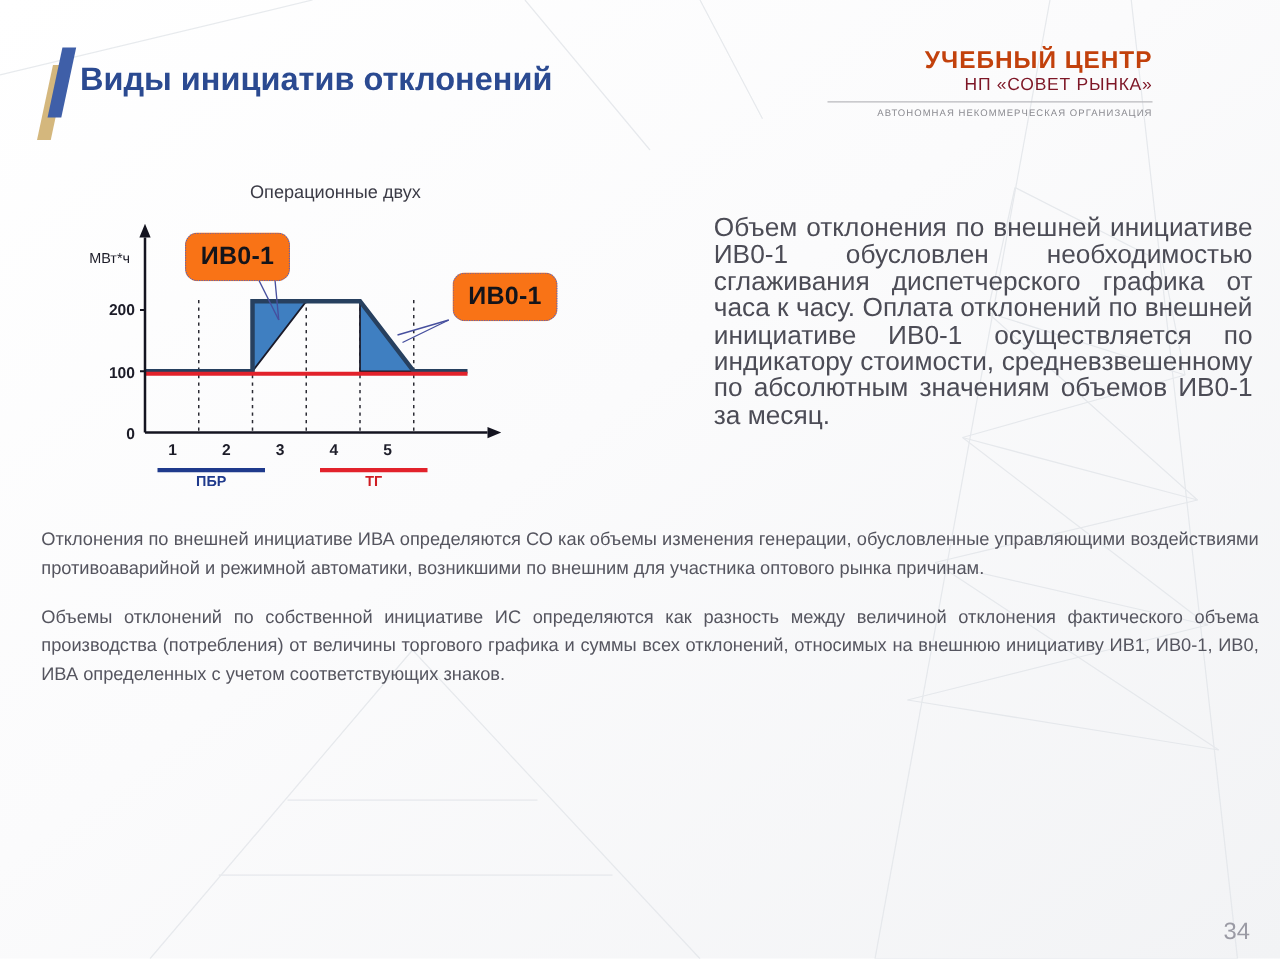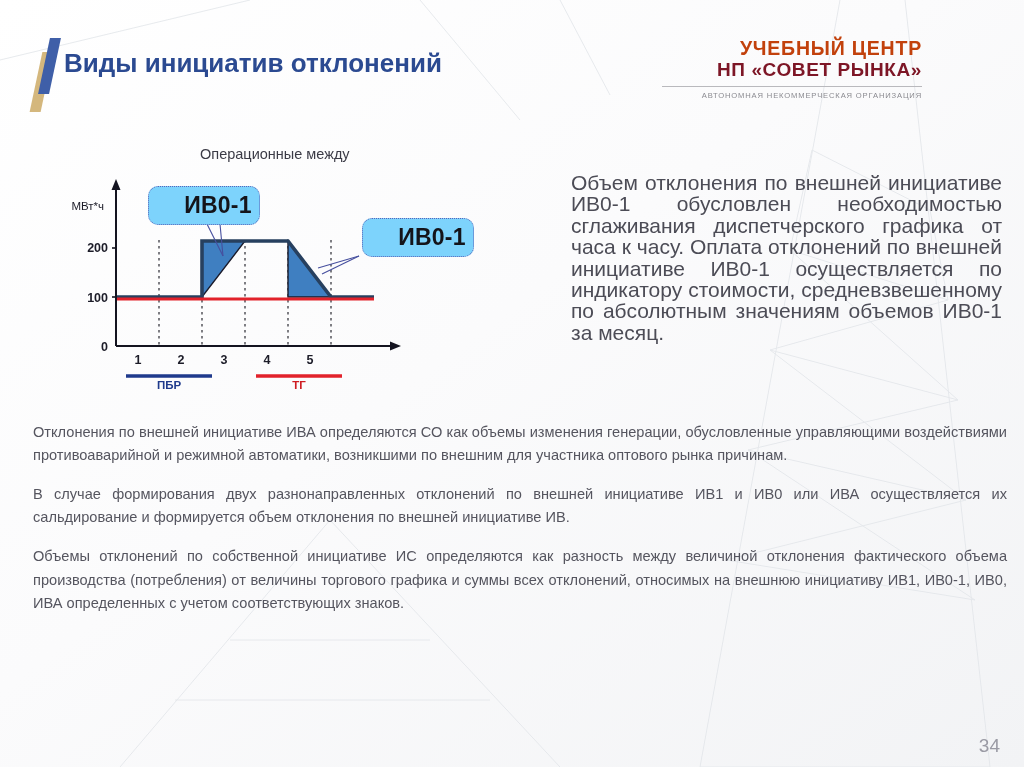--- a/index.html
+++ b/index.html
@@ -84,22 +84,22 @@
   .logo-line1 {
     font-size: 19.5px;
     font-weight: bold;
     color: #c2410c;
     letter-spacing: 0.8px;
     line-height: 1.08;
     white-space: nowrap;
     text-align: right;
   }
   .logo-line2 {
-    font-size: 19px;
-    font-weight: bold;
+    font-size: 14px;
+    font-weight: normal;
     color: #7d1626;
     letter-spacing: 0.6px;
     line-height: 1.18;
     white-space: nowrap;
   }
   .logo-rule {
     height: 1px;
     background: #b9b9bd;
     margin: 5px 0 4px 2px;
   }
@@ -127,31 +127,30 @@
     white-space: nowrap;
   }
   .chart-svg {
     position: absolute;
     left: 0;
     top: 0;
   }
 
   .callout {
     position: absolute;
-    background: #7dd3fc;
+    background: #f97316;
     border: 1.4px dotted #5a63b8;
     border-radius: 10px;
-    font-size: 23px;
+    font-size: 20px;
     font-weight: bold;
     color: #14141a;
     display: flex;
     align-items: center;
     justify-content: center;
     letter-spacing: 0.2px;
-    padding-left: 28px;
   }
   .callout-1 {
     left: 88px;
     top: 48px;
     width: 82px;
     height: 37px;
   }
   .callout-2 {
     left: 302px;
     top: 80px;
@@ -248,21 +247,21 @@
     <div class="logo">
       <div class="logo-line1">УЧЕБНЫЙ ЦЕНТР</div>
       <div class="logo-line2">НП «СОВЕТ РЫНКА»</div>
       <div class="logo-rule"></div>
       <div class="logo-line3">АВТОНОМНАЯ НЕКОММЕРЧЕСКАЯ ОРГАНИЗАЦИЯ</div>
     </div>
   </div>
 
   <div class="chart-wrap">
 
-    <div class="chart-title">Операционные между</div>
+    <div class="chart-title">Операционные двух</div>
 
     <svg class="chart-svg" width="470" height="252" viewBox="0 0 470 252">
 
       <g stroke="#2a2a33" stroke-width="1.2" stroke-dasharray="2.5,3.5">
         <line x1="99" y1="102" x2="99" y2="208"></line>
         <line x1="142" y1="102" x2="142" y2="208"></line>
         <line x1="185" y1="102" x2="185" y2="208"></line>
         <line x1="228" y1="102" x2="228" y2="208"></line>
         <line x1="271" y1="102" x2="271" y2="208"></line>
       </g>
@@ -320,19 +319,18 @@
     </div>
     <div class="callout callout-2">
       <span>ИВ0-1</span>
     </div>
   </div>
 
   <div class="side-text">Объем отклонения по внешней инициативе ИВ0-1 обусловлен необходимостью сглаживания диспетчерского графика от часа к часу. Оплата отклонений по внешней инициативе ИВ0-1 осуществляется по индикатору стоимости, средневзвешенному по абсолютным значениям объемов ИВ0-1 за месяц.</div>
 
   <div class="body-paras">
     <p class="para">Отклонения по внешней инициативе ИВА определяются СО как объемы изменения генерации, обусловленные управляющими воздействиями противоаварийной и режимной автоматики, возникшими по внешним для участника оптового рынка причинам.</p>
-    <p class="para">В случае формирования двух разнонаправленных отклонений по внешней инициативе ИВ1 и ИВ0 или ИВА осуществляется их сальдирование и формируется объем отклонения по внешней инициативе ИВ.</p>
     <p class="para">Объемы отклонений по собственной инициативе ИС определяются как разность между величиной отклонения фактического объема производства (потребления) от величины торгового графика и суммы всех отклонений, относимых на внешнюю инициативу ИВ1, ИВ0-1, ИВ0, ИВА определенных с учетом соответствующих знаков.</p>
   </div>
 
   <div class="page-number">34</div>
 
 </div>
 
 </body></html>

